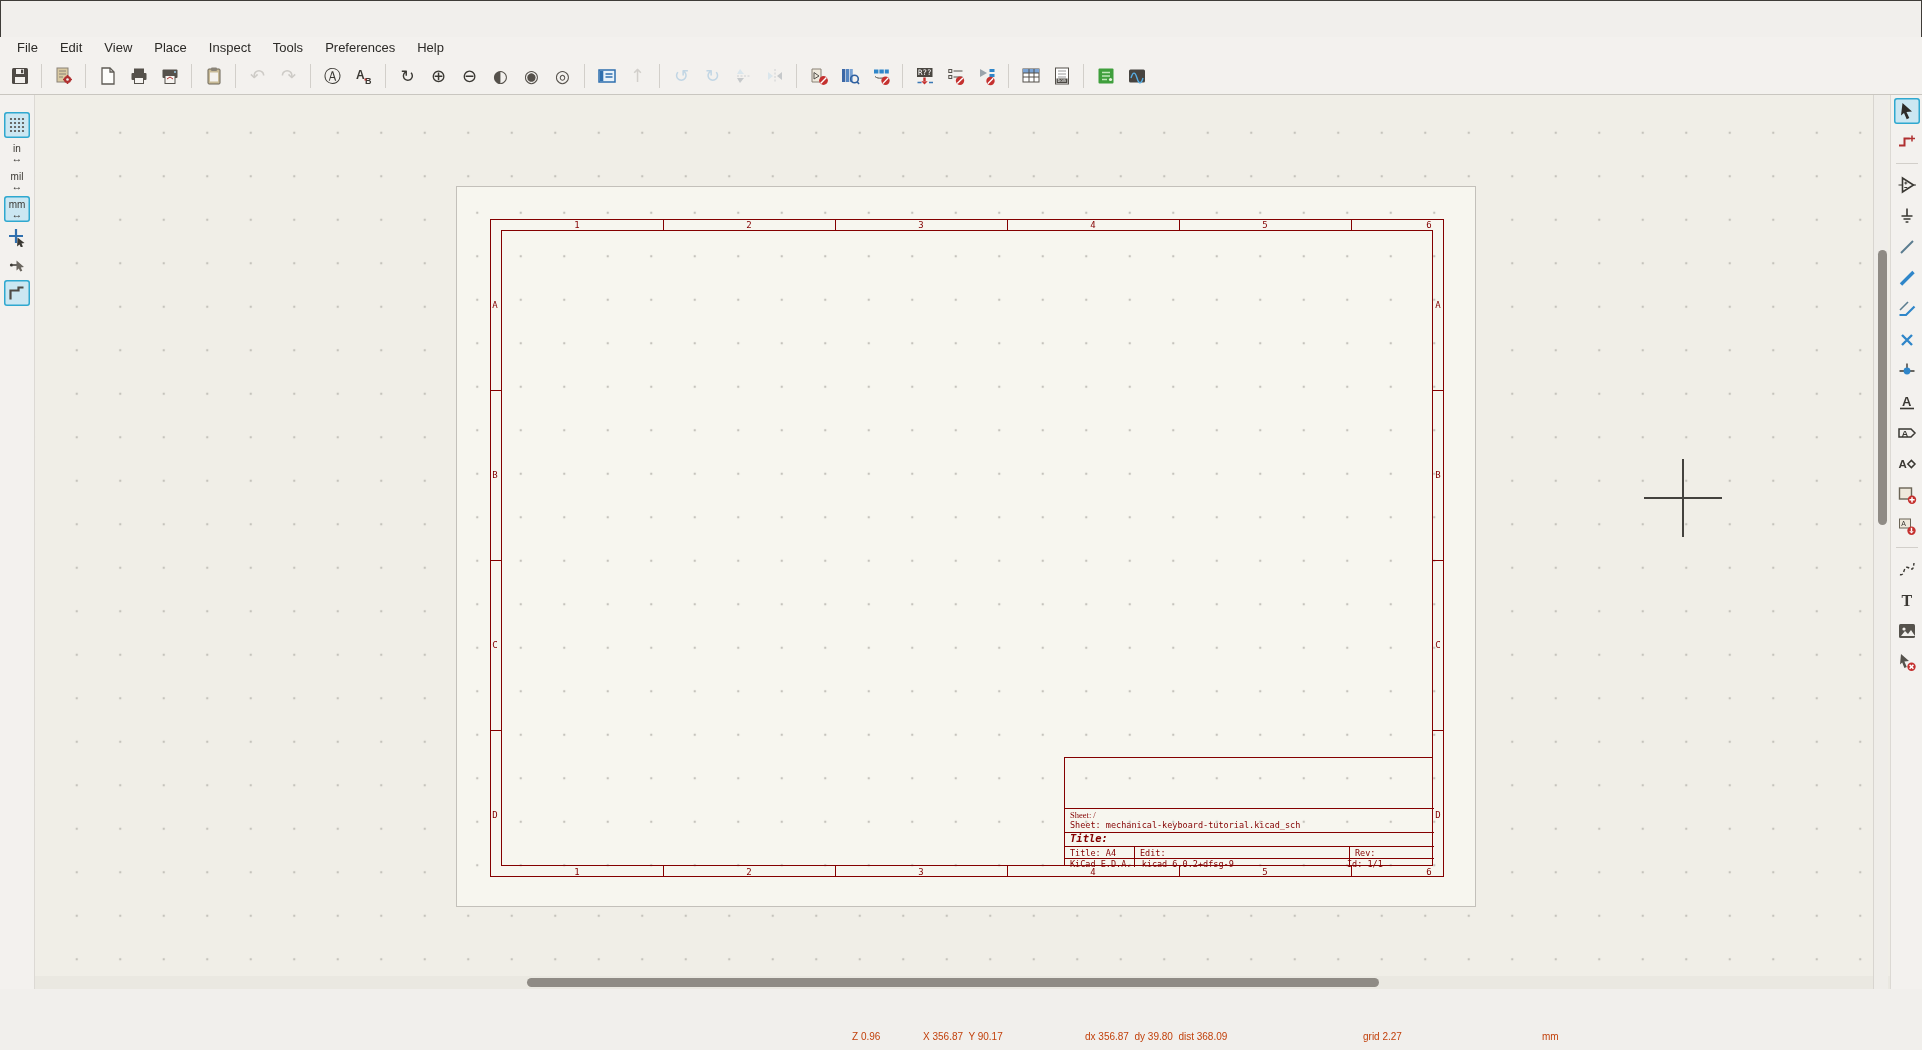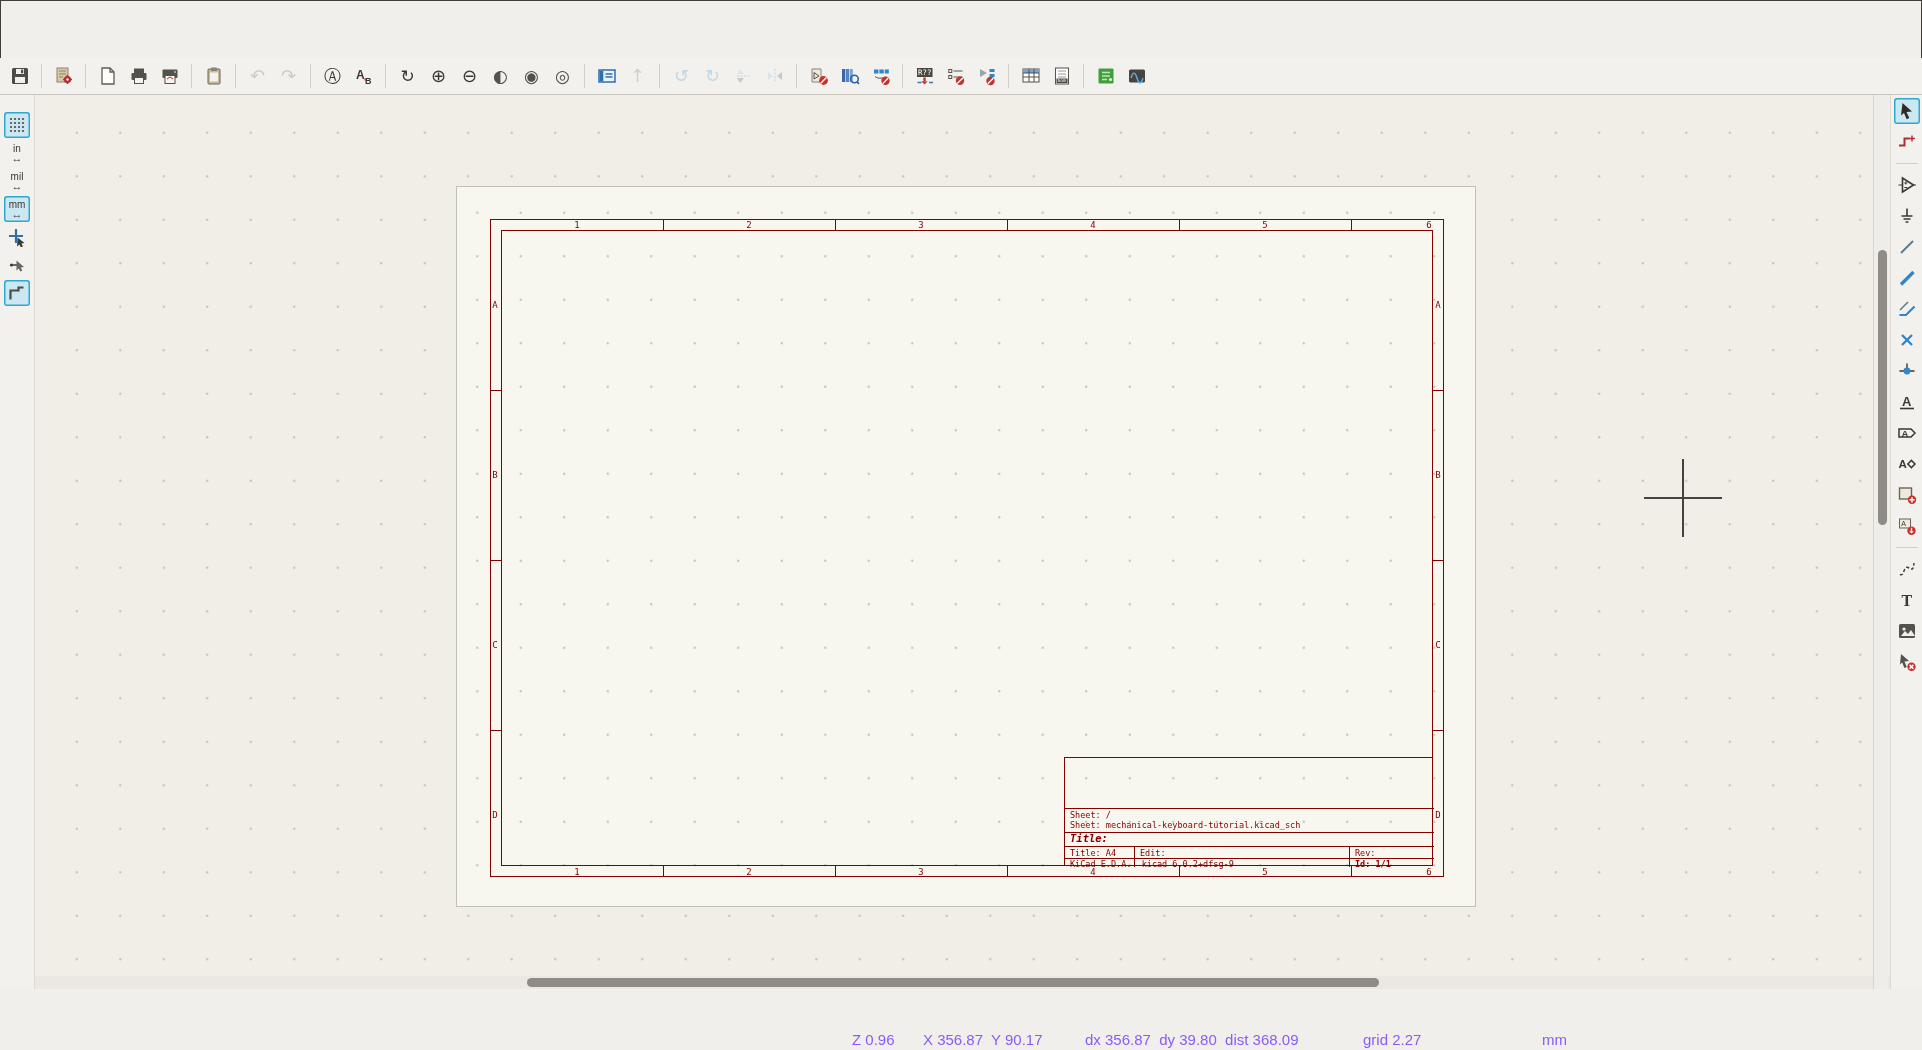--- a/index.html
+++ b/index.html
@@ -62,28 +62,38 @@
   
   .xhair{position:absolute;background:#44423e;}
   
   #vscroll-track{position:absolute;right:2px;top:0;width:14px;height:894px;background:#efede9;
     border-left:1px solid #d8d5d0;}
   #vscroll-thumb{position:absolute;right:3px;top:155px;width:9px;height:275px;border-radius:5px;background:#8f8b85;}
   #hscroll-track{position:absolute;left:0;bottom:0;width:100%;height:13px;background:#eae8e1;}
   #hscroll-thumb{position:absolute;left:492px;bottom:2px;width:852px;height:9px;border-radius:5px;background:#8f8b85;}
   
   #bottombar{position:absolute;left:0;top:989px;width:100%;height:61px;background:#f1efec;}
-  .status-field{position:absolute;top:42px;font-size:15px;color:#8b5cf6;white-space:pre;}
+  .status-field{position:absolute;top:42px;font-size:10px;color:#c2410c;white-space:pre;}
 </style>
 </head>
 <body>
 
 <div class="window">
 
 
+  <div id="menubar">
+      <div class="menu-item">File</div>
+      <div class="menu-item">Edit</div>
+      <div class="menu-item">View</div>
+      <div class="menu-item">Place</div>
+      <div class="menu-item">Inspect</div>
+      <div class="menu-item">Tools</div>
+      <div class="menu-item">Preferences</div>
+      <div class="menu-item">Help</div>
+    </div>
 
   <div id="toolbar-top">
       <button class="tbtn">
         <span class="ic">
           <svg viewBox="0 0 20 20" width="20" height="20">
             <rect x="2" y="2" width="16" height="16" rx="1.5" fill="#4e4a45"></rect>
             <rect x="6" y="3" width="8" height="5" fill="#f3f1ee"></rect>
             <rect x="11" y="3.6" width="2.2" height="3.6" fill="#4e4a45"></rect>
             <rect x="5" y="11" width="10" height="6" fill="#f3f1ee"></rect>
           </svg>
@@ -467,28 +477,28 @@
           <div class="tick" style="left: 976px; top: 543px; width: 11px; height: 1px;"></div>
         </div>
 
       <div id="titleblock">
         <div class="tb-line" style="left:0;top:50px;width:369px;height:1px;"></div>
         <div class="tb-line" style="left:0;top:74px;width:369px;height:1px;"></div>
         <div class="tb-line" style="left:0;top:88px;width:369px;height:1px;"></div>
         <div class="tb-line" style="left:0;top:100px;width:369px;height:1px;"></div>
         <div class="tb-line" style="left:69px;top:88px;width:1px;height:21px;"></div>
         <div class="tb-line" style="left:284px;top:88px;width:1px;height:21px;"></div>
-        <span class="tb-text" style="left:5px;top:53px;">Sheet: /</span>
+        <span class="tb-text" style="left:5px;top:53px;font-family:Liberation Serif, serif;">Sheet: /</span>
         <span class="tb-text" style="left:5px;top:63px;">Sheet: mechanical-keyboard-tutorial.kicad_sch</span>
         <span class="tb-text tb-title" style="left:5px;top:76px;">Title:</span>
         <span class="tb-text" style="left:5px;top:91px;">Title: A4</span>
         <span class="tb-text" style="left:75px;top:91px;">Edit:</span>
         <span class="tb-text" style="left:290px;top:91px;">Rev:</span>
         <span class="tb-text" style="left:5px;top:102px;">KiCad E.D.A.  kicad 6.0.2+dfsg-9</span>
-        <span class="tb-text" style="left:290px;top:102px;font-weight:bold;">Id: 1/1</span>
+        <span class="tb-text" style="left:282px;top:102px;">Id: 1/1</span>
       </div>
     </div>
 
     <div class="xhair" style="left:1609px;top:402px;width:78px;height:1.5px;"></div>
     <div class="xhair" style="left:1647px;top:364px;width:1.5px;height:78px;"></div>
 
     <div id="hscroll-track">
       <div id="hscroll-thumb"></div>
     </div>
     <div id="vscroll-track"></div>

